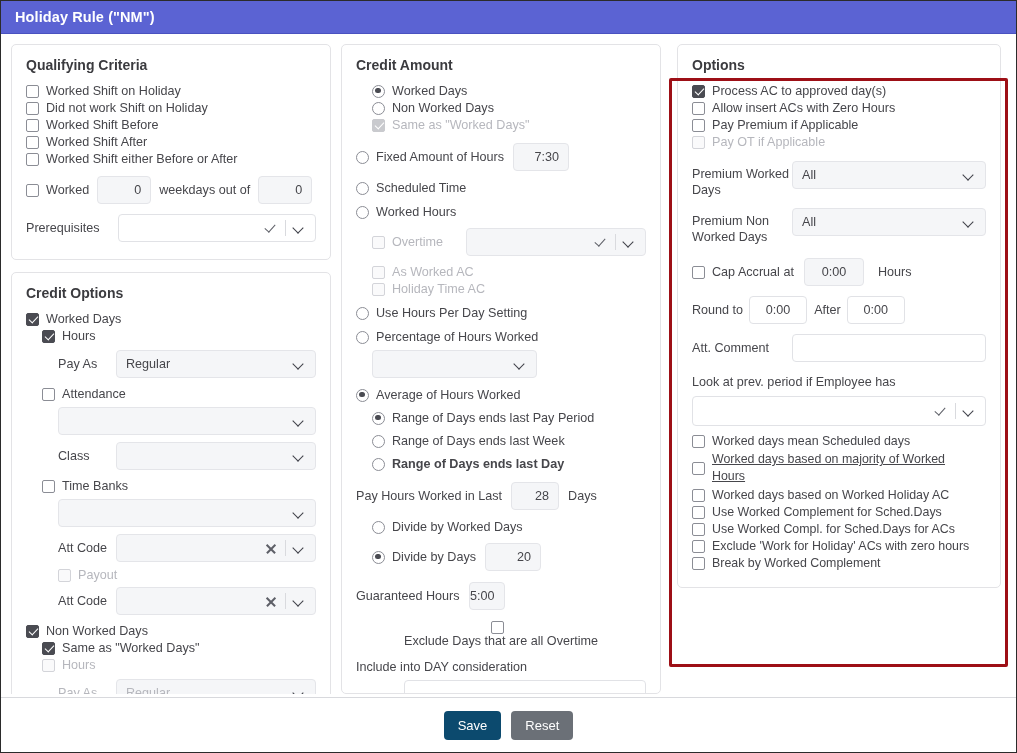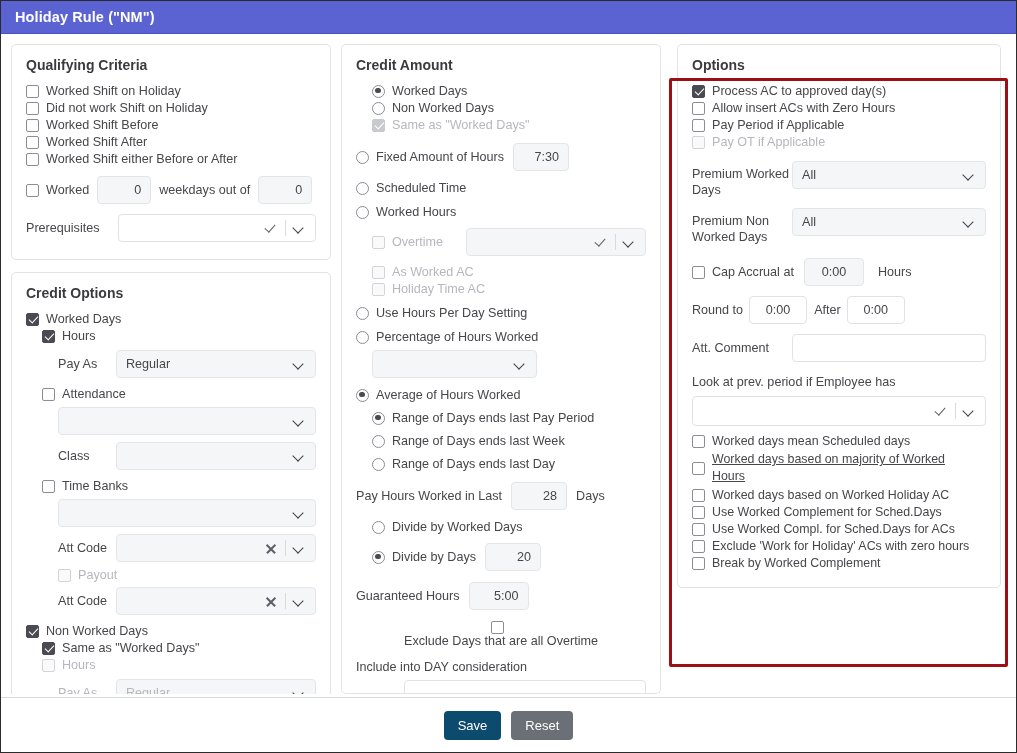--- a/index.html
+++ b/index.html
@@ -444,44 +444,44 @@
         </div>
 
         <div class="row indent1" style="margin-top:9px;">
           <span class="rb sel"></span>
           <span class="lbl">Range of Days ends last Pay Period</span>
         </div>
         <div class="row indent1" style="margin-top:9px;">
           <span class="rb"></span>
           <span class="lbl">Range of Days ends last Week</span>
         </div>
-        <div class="row indent1" style="margin-top:9px;">
+        <div class="row indent1" style="margin-top:9px;font-weight:bold;">
           <span class="rb"></span>
           <span class="lbl">Range of Days ends last Day</span>
         </div>
 
         <div class="row" style="margin-top:11px;">
           <span class="lbl">Pay Hours Worked in Last</span>
-          <span class="fld num" style="width:56px;margin-left:9px;">28</span>
+          <span class="fld num" style="width:48px;margin-left:9px;">28</span>
           <span class="lbl" style="margin-left:9px;">Days</span>
         </div>
 
         <div class="row indent1" style="margin-top:10px;">
           <span class="rb"></span>
           <span class="lbl">Divide by Worked Days</span>
         </div>
         <div class="row indent1" style="margin-top:9px;">
           <span class="rb sel"></span>
           <span class="lbl">Divide by Days</span>
           <span class="fld num" style="width:56px;margin-left:9px;">20</span>
         </div>
 
         <div class="row" style="margin-top:11px;">
           <span class="lbl">Guaranteed Hours</span>
-          <span class="fld num" style="width:60px;margin-left:9px;">5:00</span>
+          <span class="fld num" style="width:36px;margin-left:9px;">5:00</span>
         </div>
 
         <div class="row" style="margin-top:11px;flex-direction:column;">
           <span class="cb"></span>
           <span class="lbl">Exclude Days that are all Overtime</span>
         </div>
 
         <div class="row" style="margin-top:12px;">
           <span class="lbl">Include into DAY consideration</span>
         </div>
@@ -500,21 +500,21 @@
         <div class="row">
           <span class="cb checked"></span>
           <span class="lbl">Process AC to approved day(s)</span>
         </div>
         <div class="row">
           <span class="cb"></span>
           <span class="lbl">Allow insert ACs with Zero Hours</span>
         </div>
         <div class="row">
           <span class="cb"></span>
-          <span class="lbl">Pay Period if Applicable</span>
+          <span class="lbl">Pay Premium if Applicable</span>
         </div>
         <div class="row">
           <span class="cb disabled"></span>
           <span class="lbl dim">Pay OT if Applicable</span>
         </div>
 
         <div class="row" style="margin-top:12px;align-items:flex-start;">
           <span class="lbl" style="width:100px;line-height:16px;white-space:normal;padding-top:5px;">Premium Worked Days</span>
           <span class="fld sel" style="flex:1;">
             <span>All</span>

